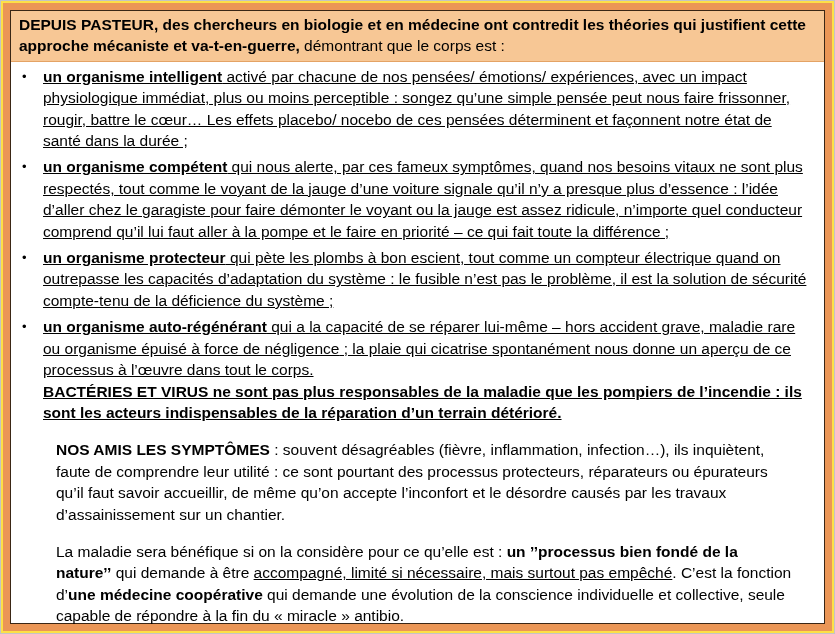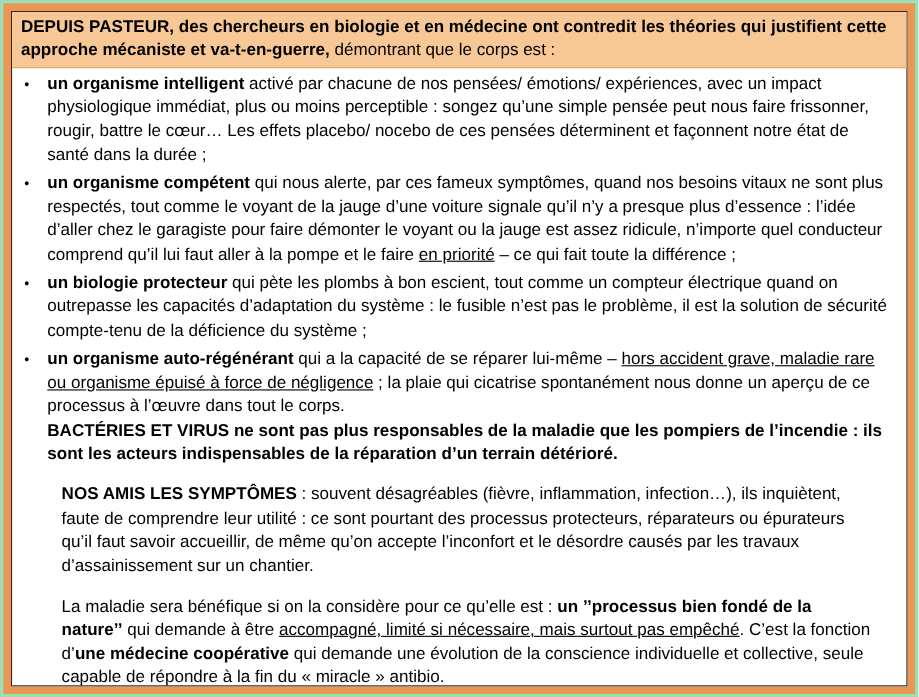--- a/index.html
+++ b/index.html
@@ -1,18 +1,18 @@
 <!DOCTYPE html>
 <html lang="fr" style="--orange: #eb9656; --line: #3a2615; --peach: #f7c795; --peach-edge: #e4a365;"><head>
 <meta charset="utf-8">
 <style>
   html, body { margin: 0; padding: 0; background: #ffffff; }
   .page {
     width: 835px; height: 634px; box-sizing: border-box;
-    background: #86efac; padding: 2px; overflow: hidden;
+    background: #fde047; padding: 2px; overflow: hidden;
     border: 1px solid #c4c4c4;
     font-family: "Liberation Sans", "DejaVu Sans", sans-serif;
     color: #000000;
   }
   .frame {
     height: 100%; box-sizing: border-box;
     border: 7px solid var(--orange, #eb9656);
   }
   .inner {
     height: 100%; box-sizing: border-box;
@@ -27,21 +27,21 @@
     border-bottom: 1px solid var(--peach-edge, #e4a365);
   }
   .docbody {
     flex: 1; padding: 4px 12px 0 8px;
     font-size: 15.5px; line-height: 21.4px;
   }
   .b { font-weight: bold; }
   .u { text-decoration: underline; }
   .bullet { display: flex; margin-bottom: 5px; }
   .marker { width: 21px; flex: none; padding-left: 3px; font-size: 13px; }
-  .btext { flex: 1; }
+  .btext { flex: 1; text-decoration: underline; }
   .closing { margin-left: 21px; margin-top: 15px; }
   .cpara { margin: 16px; }
 </style>
 </head>
 <body>
 
 <div class="page">
   <div class="frame">
     <div class="inner">
 
@@ -52,21 +52,21 @@
             <div class="bullet">
               <span class="marker">•</span>
               <div class="btext"><span class="b">un organisme intelligent</span><span> activé par chacune de nos pensées/ émotions/ expériences, avec un impact physiologique immédiat, plus ou moins perceptible : songez qu’une simple pensée peut nous faire frissonner, rougir, battre le cœur… Les effets placebo/ nocebo de ces pensées déterminent et façonnent notre état de santé dans la durée ;</span></div>
             </div>
             <div class="bullet">
               <span class="marker">•</span>
               <div class="btext"><span class="b">un organisme compétent</span><span> qui nous alerte, par ces fameux symptômes, quand nos besoins vitaux ne sont plus respectés, tout comme le voyant de la jauge d’une voiture signale qu’il n’y a presque plus d’essence : l’idée d’aller chez le garagiste pour faire démonter le voyant ou la jauge est assez ridicule, n’importe quel conducteur comprend qu’il lui faut aller à la pompe et le faire </span><span class="u">en priorité</span><span> – ce qui fait toute la différence ;</span></div>
             </div>
             <div class="bullet">
               <span class="marker">•</span>
-              <div class="btext"><span class="b">un biologie protecteur</span><span> qui pète les plombs à bon escient, tout comme un compteur électrique quand on outrepasse les capacités d’adaptation du système : le fusible n’est pas le problème, il est la solution de sécurité compte-tenu de la déficience du système ;</span></div>
+              <div class="btext"><span class="b">un organisme protecteur</span><span> qui pète les plombs à bon escient, tout comme un compteur électrique quand on outrepasse les capacités d’adaptation du système : le fusible n’est pas le problème, il est la solution de sécurité compte-tenu de la déficience du système ;</span></div>
             </div>
             <div class="bullet">
               <span class="marker">•</span>
               <div class="btext"><span class="b">un organisme auto-régénérant</span><span> qui a la capacité de se réparer lui-même – </span><span class="u">hors accident grave, maladie rare ou organisme épuisé à force de négligence</span><span> ; la plaie qui cicatrise spontanément nous donne un aperçu de ce processus à l’œuvre dans tout le corps.</span><br><span class="b">BACTÉRIES ET VIRUS ne sont pas plus responsables de la maladie que les pompiers de l’incendie : ils sont les acteurs indispensables de la réparation d’un terrain détérioré.</span></div>
             </div>
           </div>
         <div id="closing" class="closing">
             <div class="cpara"><span class="b">NOS AMIS LES SYMPTÔMES</span><span> : souvent désagréables (fièvre, inflammation, infection…), ils inquiètent, faute de comprendre leur utilité : ce sont pourtant des processus protecteurs, réparateurs ou épurateurs qu’il faut savoir accueillir, de même qu’on accepte l’inconfort et le désordre causés par les travaux d’assainissement sur un chantier.</span></div>
             <div class="cpara"><span>La maladie sera bénéfique si on la considère pour ce qu’elle est : </span><span class="b">un ’’processus bien fondé de la nature’’</span><span> qui demande à être </span><span class="u">accompagné, limité si nécessaire, mais surtout pas empêché</span><span>. C’est la fonction d’</span><span class="b">une médecine coopérative</span><span> qui demande une évolution de la conscience individuelle et collective, seule capable de répondre à la fin du « miracle » antibio.</span></div>
           </div>

